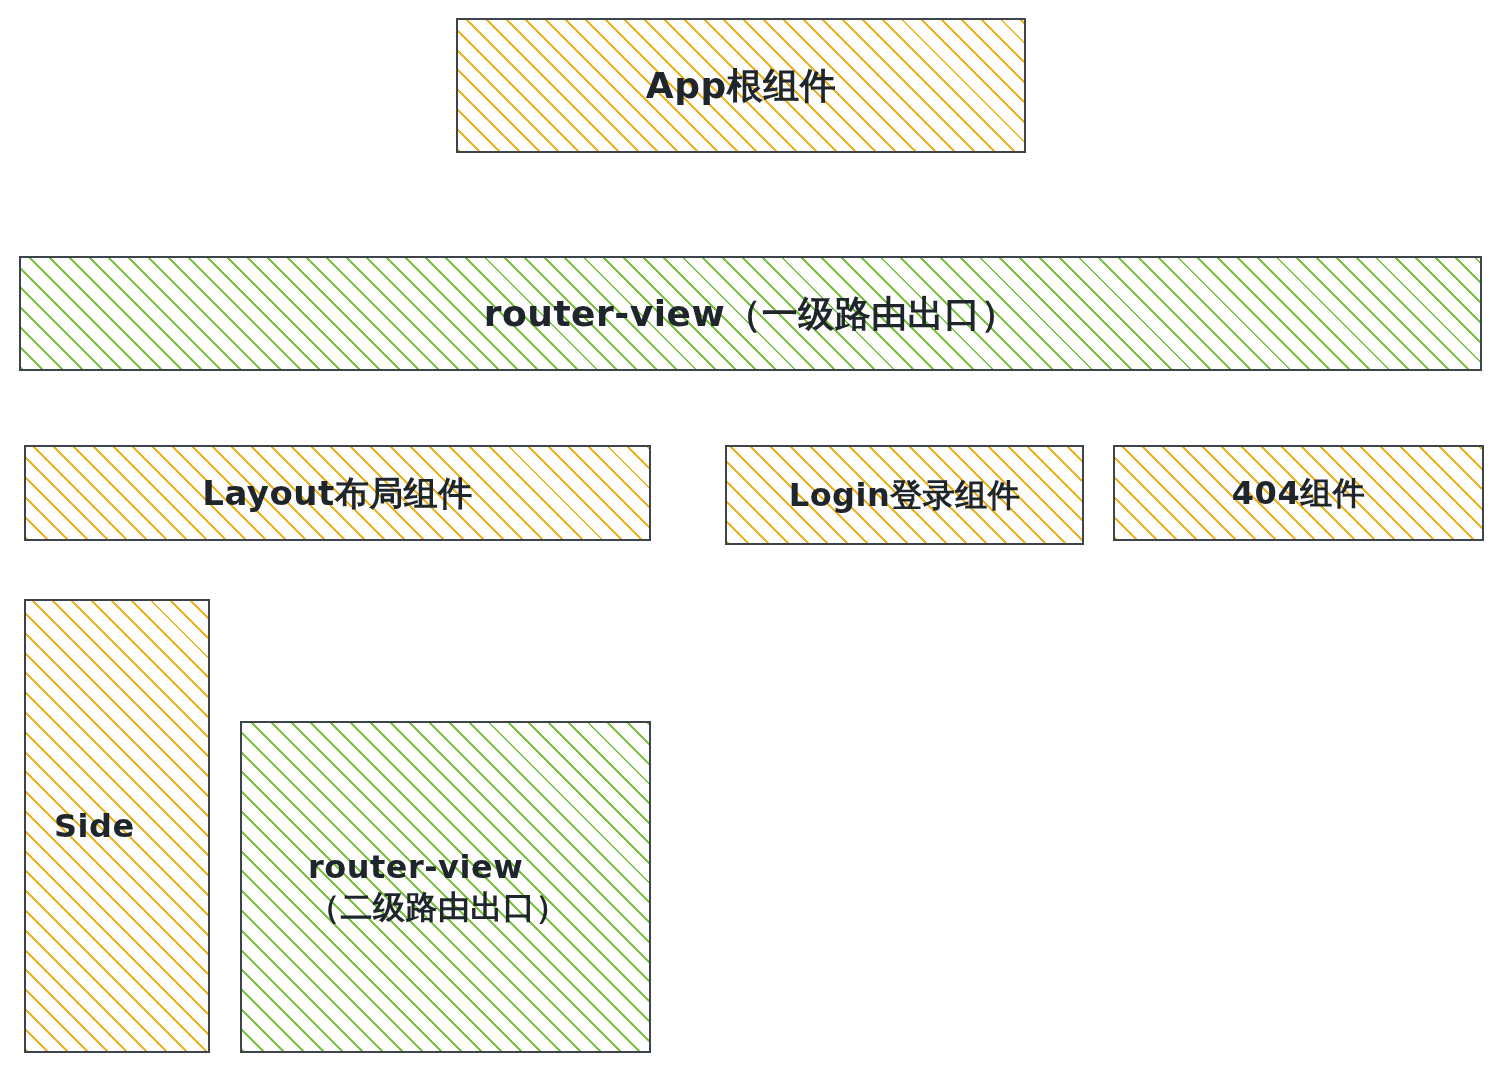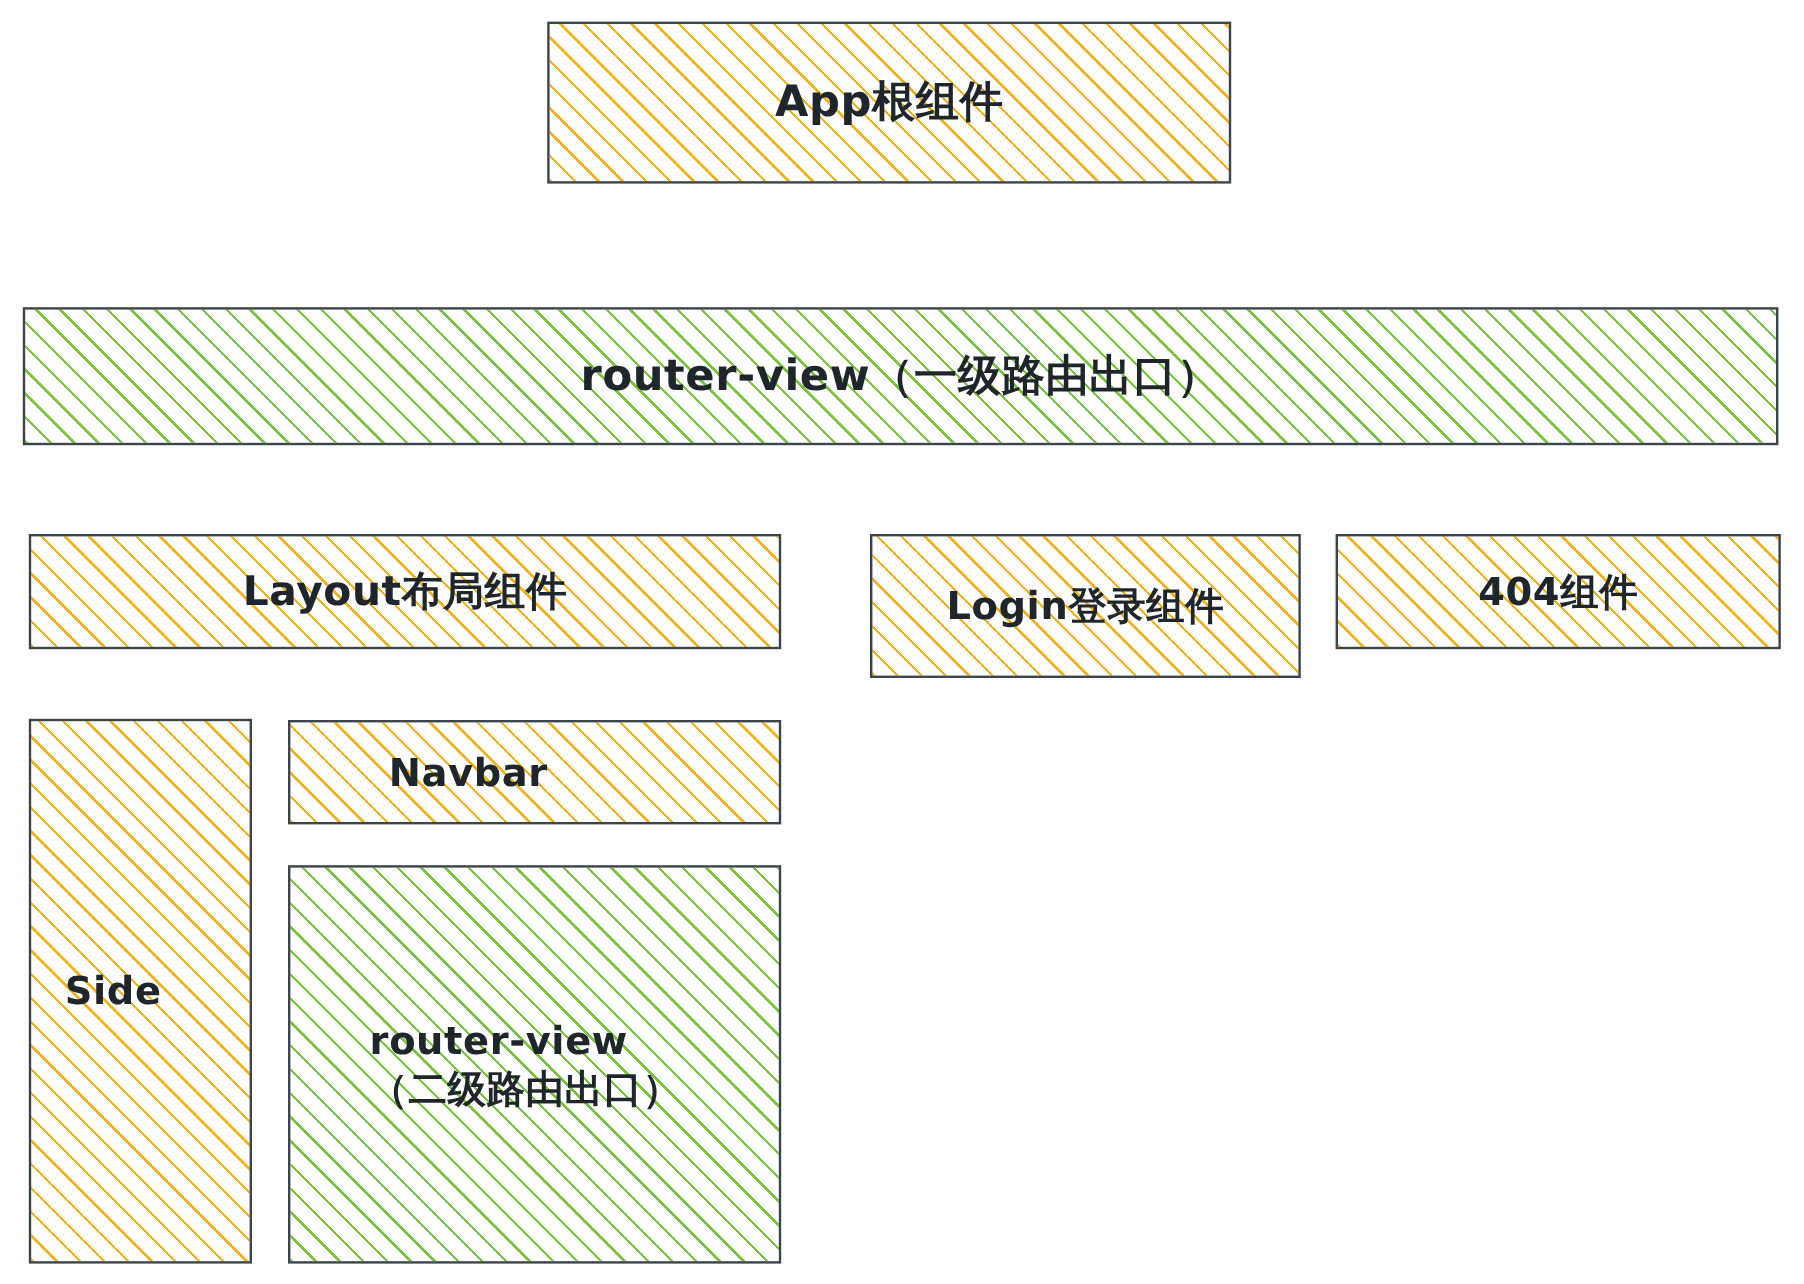--- a/index.html
+++ b/index.html
@@ -87,21 +87,21 @@
     line-height: 1.25;
     letter-spacing: 0.5px;
     white-space: pre-line;
     padding: 0 6px;
   }
 
   
   #box-app          { left: 456px; top: 18px;  width: 570px; height: 135px; }
   #box-routerview-1 { left: 19px;  top: 256px; width: 1463px; height: 115px; }
   #box-layout       { left: 24px;  top: 445px; width: 627px; height: 96px; }
-  #box-login        { left: 725px; top: 445px; width: 359px; height: 120px; }
+  #box-login        { left: 725px; top: 445px; width: 359px; height: 100px; }
   #box-404          { left: 1113px;top: 445px; width: 371px; height: 96px; }
   #box-side         { left: 24px;  top: 599px; width: 186px; height: 454px;
                       align-items: center; justify-content: flex-start; }
   #box-side .label  { padding-left: 28px; text-align: left; }
   #box-navbar       { left: 240px; top: 600px; width: 411px; height: 87px;
                       align-items: center; justify-content: flex-start; }
   #box-navbar .label{ padding-left: 82px; text-align: left; }
   #box-routerview-2 { left: 240px; top: 721px; width: 411px; height: 332px;
                       align-items: center; justify-content: flex-start; }
   #box-routerview-2 .label { padding-left: 66px; text-align: left; }
@@ -137,22 +137,19 @@
   </div>
 
   <div class="box hatch-orange" id="box-404">
     <span class="label">404组件</span>
   </div>
 
   <div class="box hatch-orange" id="box-side">
     <span class="label">Side</span>
   </div>
 
-  <div class="box hatch-orange" id="box-navbar">
-    <span class="label">Navbar</span>
-  </div>
 
   <div class="box hatch-green" id="box-routerview-2">
     <span class="label">router-view
 （二级路由出口）</span>
   </div>
 
 </div>
 
 </body></html>

